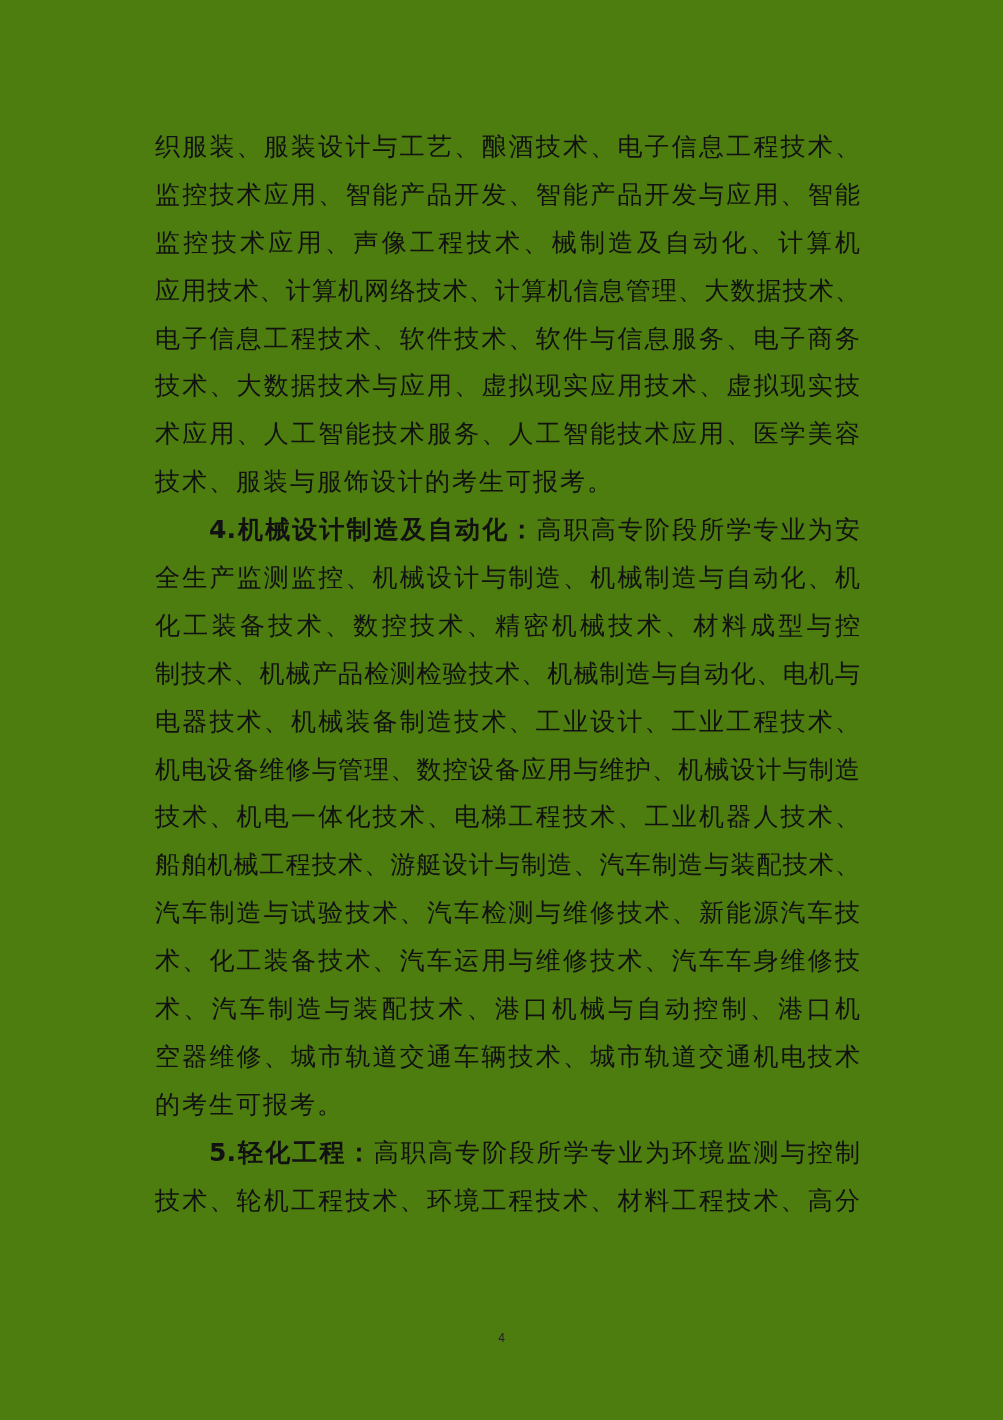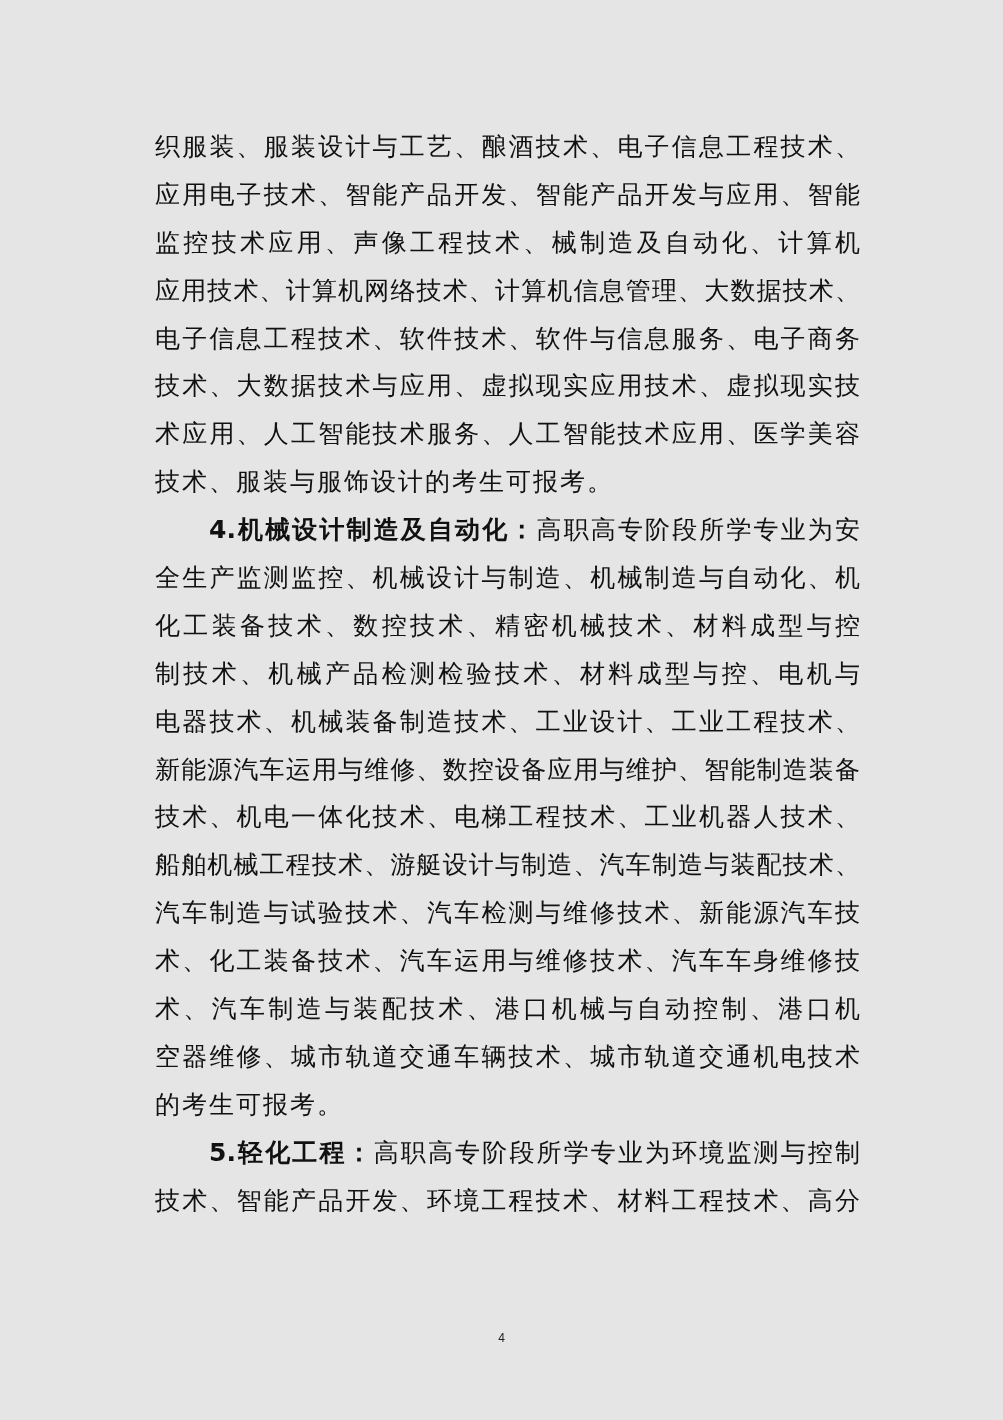--- a/index.html
+++ b/index.html
@@ -13,21 +13,21 @@
       position: relative;
       overflow: hidden;
       font-family: "DejaVu Serif", "Liberation Serif", serif;
       color: #111111;
     }
     .page {
       position: absolute;
       left: 0; top: 0;
       width: 1003px;
       height: 1420px;
-      background: #e5e5e5;
+      background: #4d7c0f;
     }
     .body-text {
       position: absolute;
       left: 155px;
       top: 123px;
       width: 705px;
     }
     .line {
       display: block;
       height: 47.9px;
@@ -60,40 +60,40 @@
       color: #222222;
     }
   </style>
 </head>
 <body>
 
 <div class="page">
   <div class="body-text">
 
     <span class="line">织服装、服装设计与工艺、酿酒技术、电子信息工程技术、</span>
-    <span class="line">应用电子技术、智能产品开发、智能产品开发与应用、智能</span>
+    <span class="line">监控技术应用、智能产品开发、智能产品开发与应用、智能</span>
     <span class="line">监控技术应用、声像工程技术、械制造及自动化、计算机</span>
     <span class="line">应用技术、计算机网络技术、计算机信息管理、大数据技术、</span>
     <span class="line">电子信息工程技术、软件技术、软件与信息服务、电子商务</span>
     <span class="line">技术、大数据技术与应用、虚拟现实应用技术、虚拟现实技</span>
     <span class="line">术应用、人工智能技术服务、人工智能技术应用、医学美容</span>
     <span class="line last">技术、服装与服饰设计的考生可报考。</span>
 
     <span class="line indent"><span class="heading">4.机械设计制造及自动化：</span><span>高职高专阶段所学专业为安</span></span>
     <span class="line">全生产监测监控、机械设计与制造、机械制造与自动化、机</span>
     <span class="line">化工装备技术、数控技术、精密机械技术、材料成型与控</span>
-    <span class="line">制技术、机械产品检测检验技术、材料成型与控、电机与</span>
+    <span class="line">制技术、机械产品检测检验技术、机械制造与自动化、电机与</span>
     <span class="line">电器技术、机械装备制造技术、工业设计、工业工程技术、</span>
-    <span class="line">新能源汽车运用与维修、数控设备应用与维护、智能制造装备</span>
+    <span class="line">机电设备维修与管理、数控设备应用与维护、机械设计与制造</span>
     <span class="line">技术、机电一体化技术、电梯工程技术、工业机器人技术、</span>
     <span class="line">船舶机械工程技术、游艇设计与制造、汽车制造与装配技术、</span>
     <span class="line">汽车制造与试验技术、汽车检测与维修技术、新能源汽车技</span>
     <span class="line">术、化工装备技术、汽车运用与维修技术、汽车车身维修技</span>
     <span class="line">术、汽车制造与装配技术、港口机械与自动控制、港口机</span>
     <span class="line">空器维修、城市轨道交通车辆技术、城市轨道交通机电技术</span>
     <span class="line last">的考生可报考。</span>
 
     <span class="line indent"><span class="heading">5.轻化工程：</span><span>高职高专阶段所学专业为环境监测与控制</span></span>
-    <span class="line">技术、智能产品开发、环境工程技术、材料工程技术、高分</span>
+    <span class="line">技术、轮机工程技术、环境工程技术、材料工程技术、高分</span>
   </div>
 
   <div class="page-number">4</div>
 </div>
 
 </body></html>

